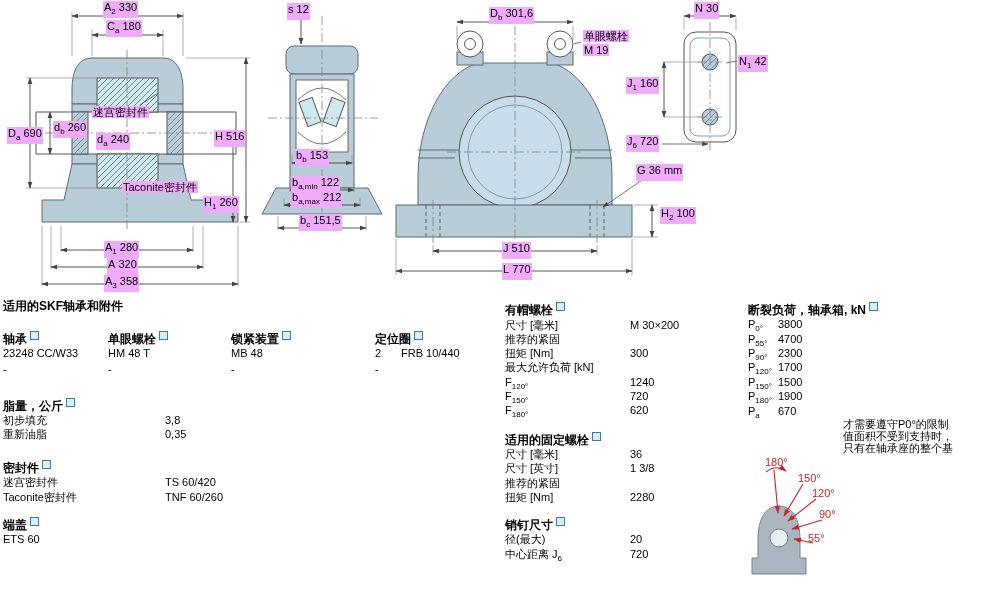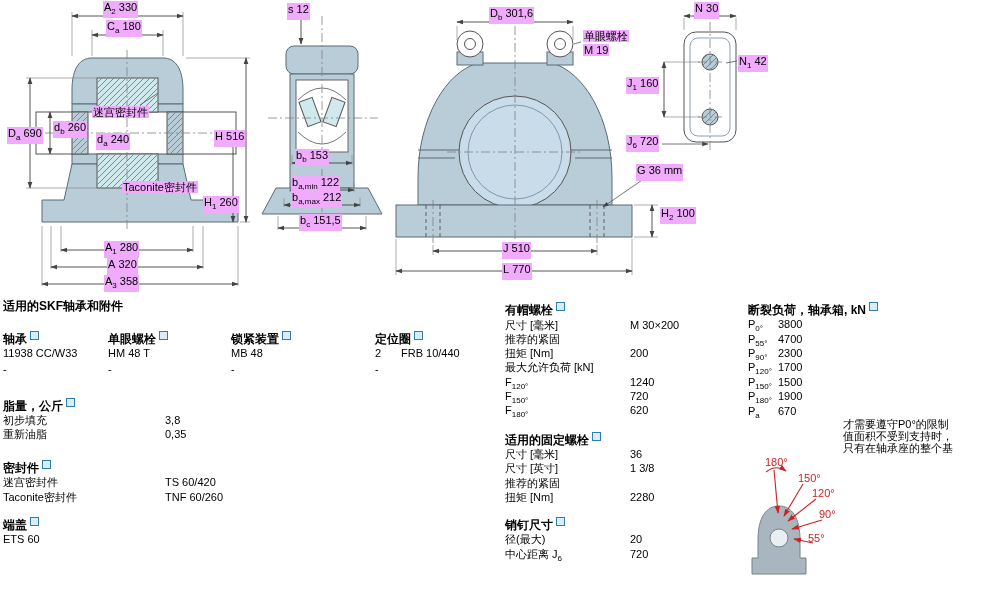--- a/index.html
+++ b/index.html
@@ -230,21 +230,21 @@
   <span class="dim redtxt" style="left:811px;top:487px">120°</span>
   <span class="dim redtxt" style="left:818px;top:508px">90°</span>
   <span class="dim redtxt" style="left:807px;top:532px">55°</span>
 
   <div class="col" style="left:3px;top:297px;width:498px;height:300px">
     <span class="t b" style="left:0;top:3px"><span>适用的SKF轴承和附件</span></span>
     <span class="t b" style="left:0;top:34px"><span>轴承</span><span class="info"></span></span>
     <span class="t b" style="left:105px;top:34px"><span>单眼螺栓</span><span class="info"></span></span>
     <span class="t b" style="left:228px;top:34px"><span>锁紧装置</span><span class="info"></span></span>
     <span class="t b" style="left:372px;top:34px"><span>定位圈</span><span class="info"></span></span>
-    <span class="t" style="left:0;top:50px">11938 CC/W33</span>
+    <span class="t" style="left:0;top:50px">23248 CC/W33</span>
     <span class="t" style="left:105px;top:50px">HM 48 T</span>
     <span class="t" style="left:228px;top:50px">MB 48</span>
     <span class="t" style="left:372px;top:50px">2</span>
     <span class="t" style="left:398px;top:50px">FRB 10/440</span>
     <span class="t" style="left:0;top:66px">-</span>
     <span class="t" style="left:105px;top:66px">-</span>
     <span class="t" style="left:228px;top:66px">-</span>
     <span class="t" style="left:372px;top:66px">-</span>
 
     <span class="t b" style="left:0;top:101px"><span>脂量，公斤</span><span class="info"></span></span>
@@ -262,21 +262,21 @@
     <span class="t b" style="left:0;top:220px"><span>端盖</span><span class="info"></span></span>
     <span class="t" style="left:0;top:236px">ETS 60</span>
   </div>
 
   <div class="col" style="left:505px;top:297px;width:243px;height:300px">
     <span class="t b" style="left:0;top:5px"><span>有帽螺栓</span><span class="info"></span></span>
     <span class="t" style="left:0;top:22px"><span>尺寸 [毫米]</span><sub></sub></span>
     <span class="t" style="left:125px;top:22px">M 30×200</span>
     <span class="t" style="left:0;top:36px"><span>推荐的紧固</span><sub></sub></span>
     <span class="t" style="left:0;top:50px"><span>扭矩 [Nm]</span><sub></sub></span>
-    <span class="t" style="left:125px;top:50px">200</span>
+    <span class="t" style="left:125px;top:50px">300</span>
     <span class="t" style="left:0;top:64px"><span>最大允许负荷 [kN]</span><sub></sub></span>
     <span class="t" style="left:0;top:79px"><span>F</span><sub>120°</sub></span>
     <span class="t" style="left:125px;top:79px">1240</span>
     <span class="t" style="left:0;top:93px"><span>F</span><sub>150°</sub></span>
     <span class="t" style="left:125px;top:93px">720</span>
     <span class="t" style="left:0;top:107px"><span>F</span><sub>180°</sub></span>
     <span class="t" style="left:125px;top:107px">620</span>
 
     <span class="t b" style="left:0;top:135px"><span>适用的固定螺栓</span><span class="info"></span></span>
     <span class="t" style="left:0;top:151px"><span>尺寸 [毫米]</span><sub></sub></span>

